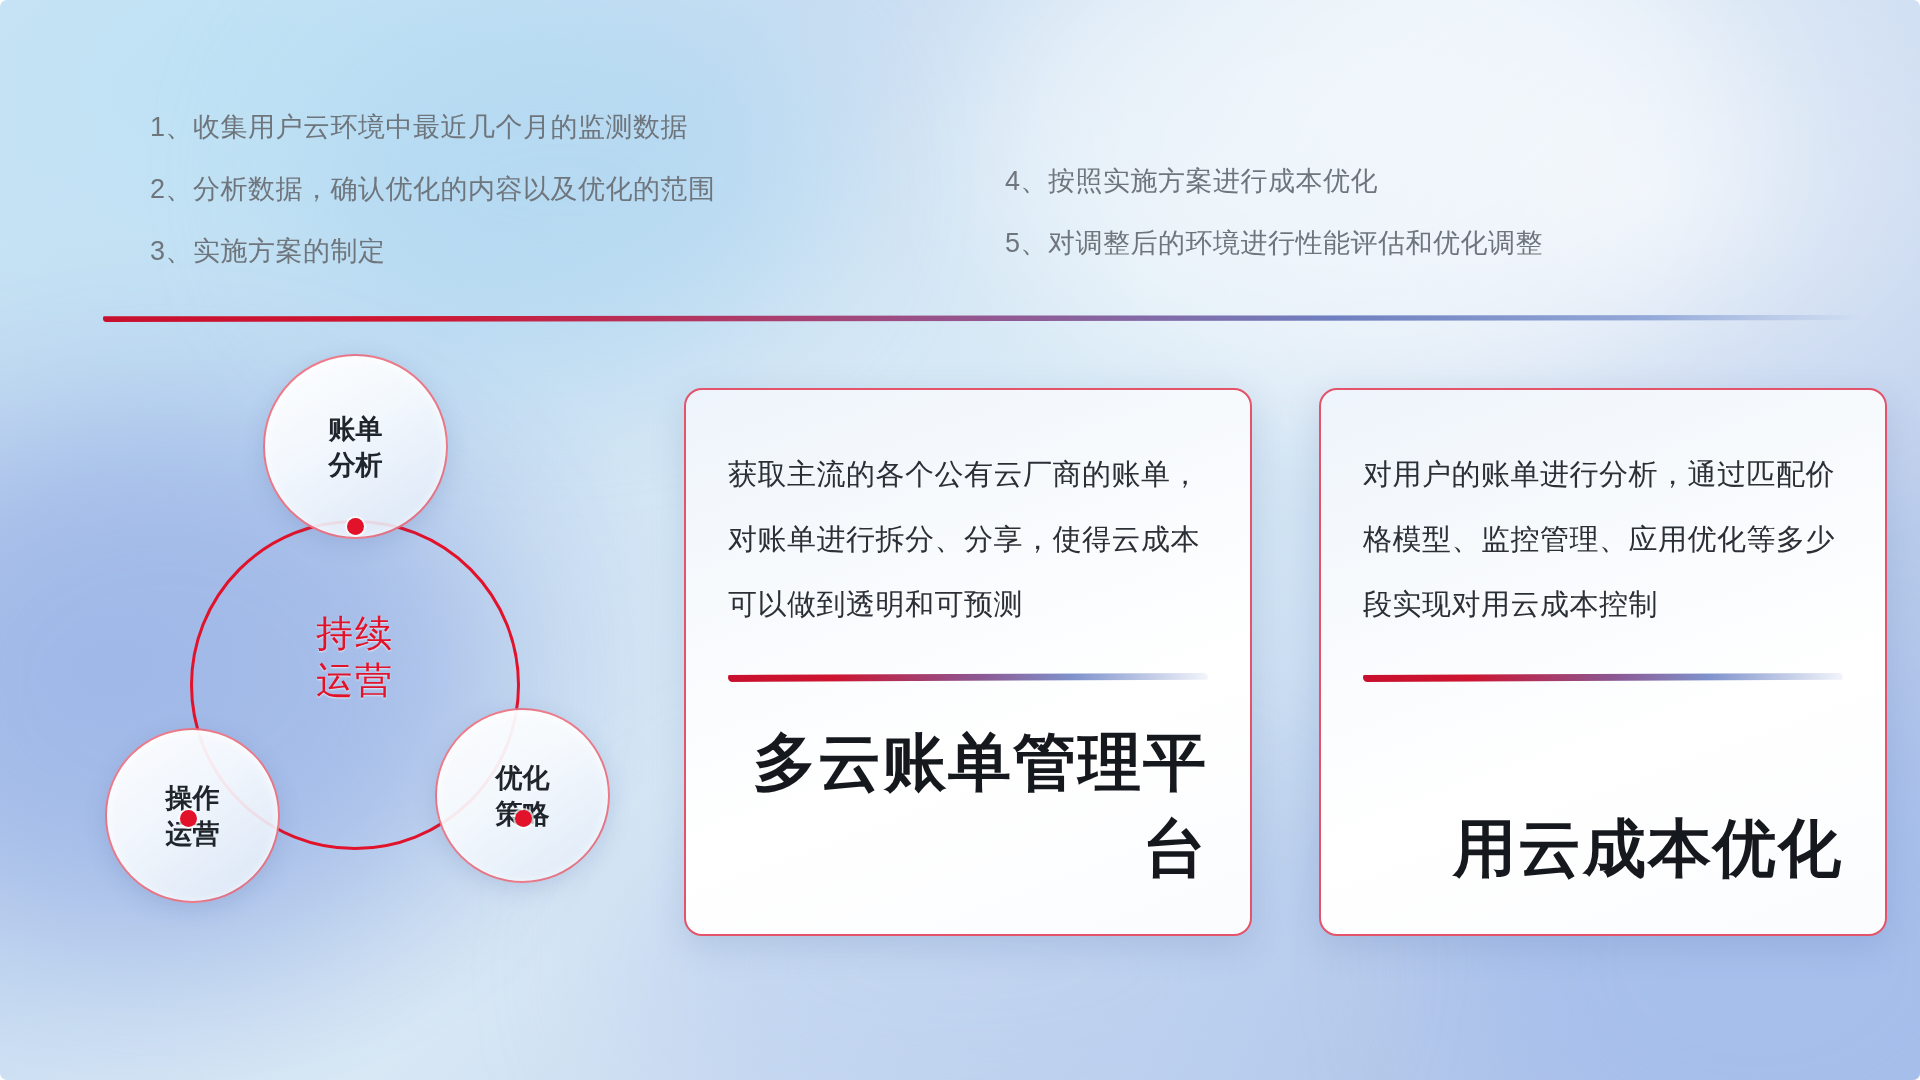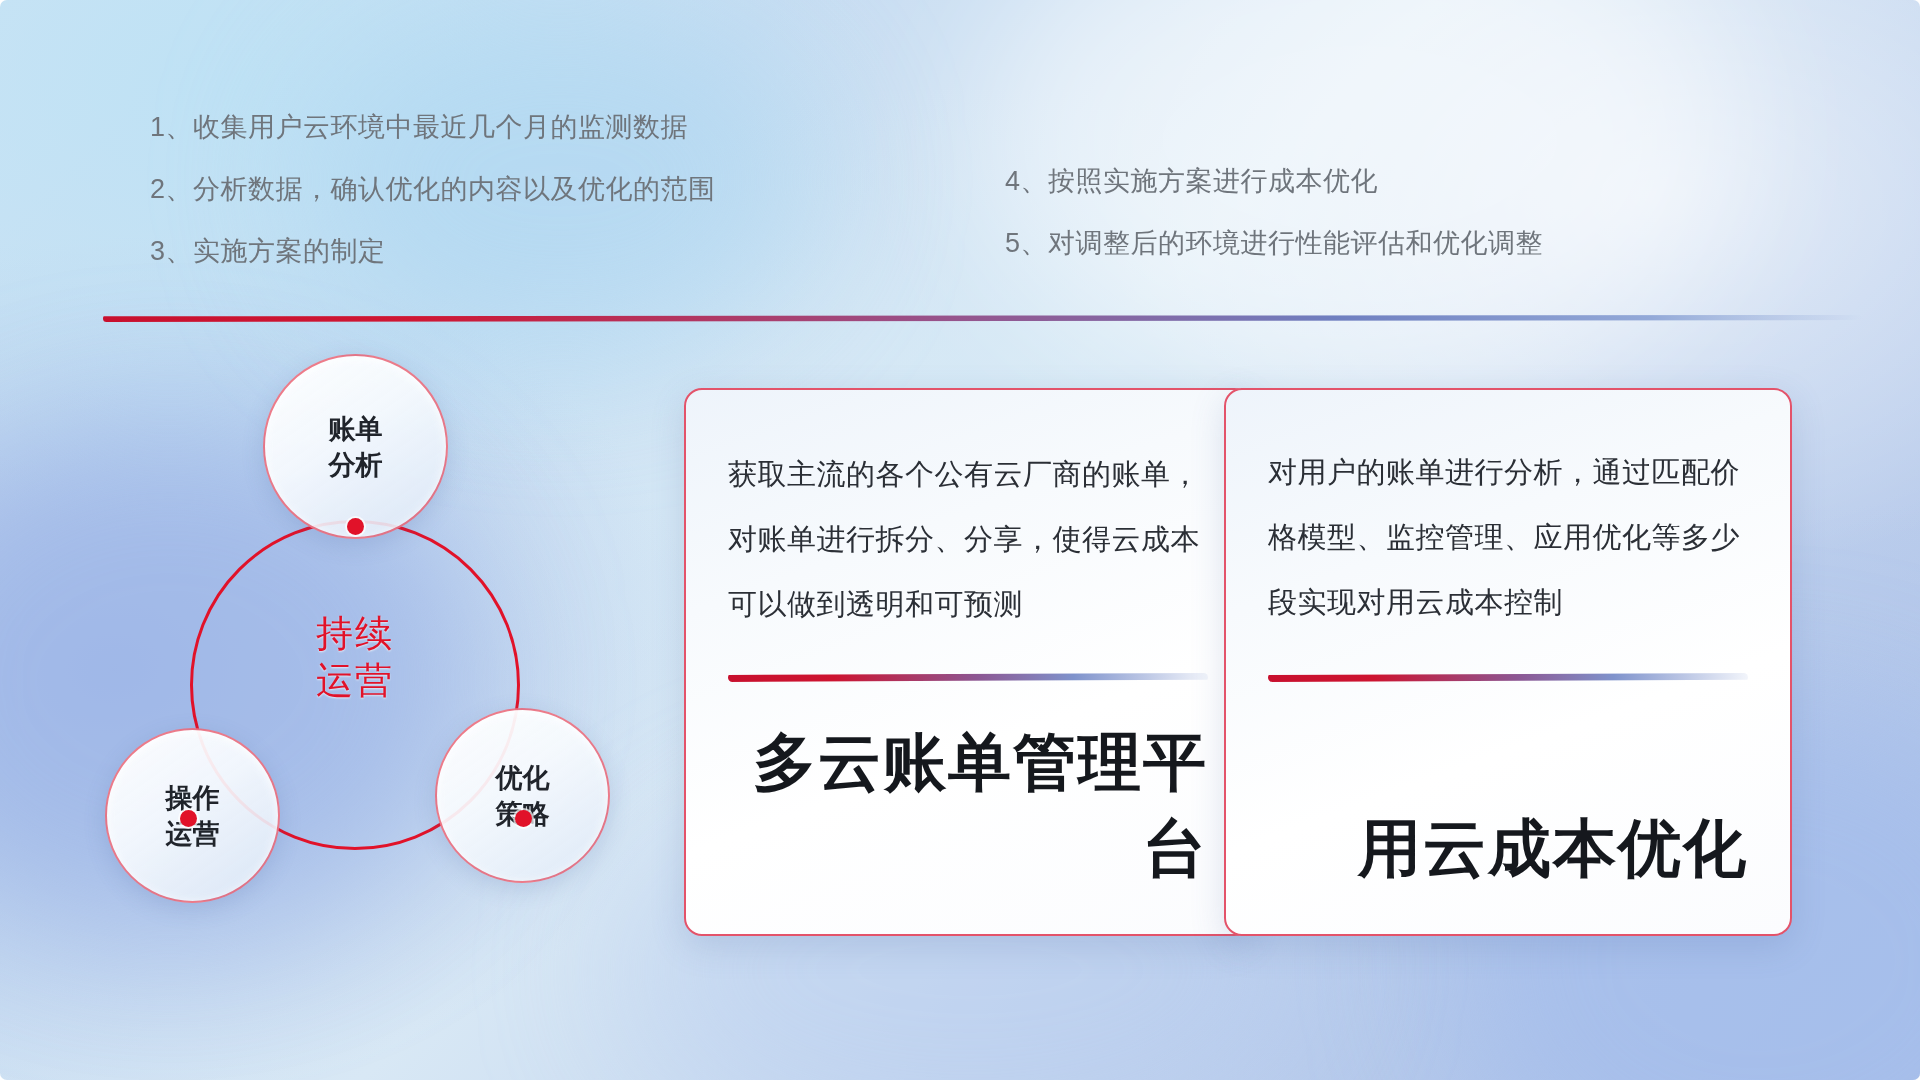--- a/index.html
+++ b/index.html
@@ -140,21 +140,21 @@
     box-sizing: border-box;
     border: 2px solid #e3536a;
     border-radius: 18px;
     background: linear-gradient(160deg, #eef4fb 0%, #f7fafd 30%, #ffffff 62%, #fbfcfe 100%);
     box-shadow: 0 10px 34px rgba(70,100,160,0.18);
     padding: 52px 42px 30px 42px;
     display: flex;
     flex-direction: column;
   }
   .card-1 { left: 684px; }
-  .card-2 { left: 1224px; font-family: Liberation Mono, monospace; }
+  .card-2 { left: 1319px; }
 
   .card-body {
     color: #2b2f36;
     font-size: 29px;
     line-height: 65px;
     letter-spacing: 0.5px;
     flex: 0 0 auto;
   }
   .card-rule {
     margin-top: 36px;

